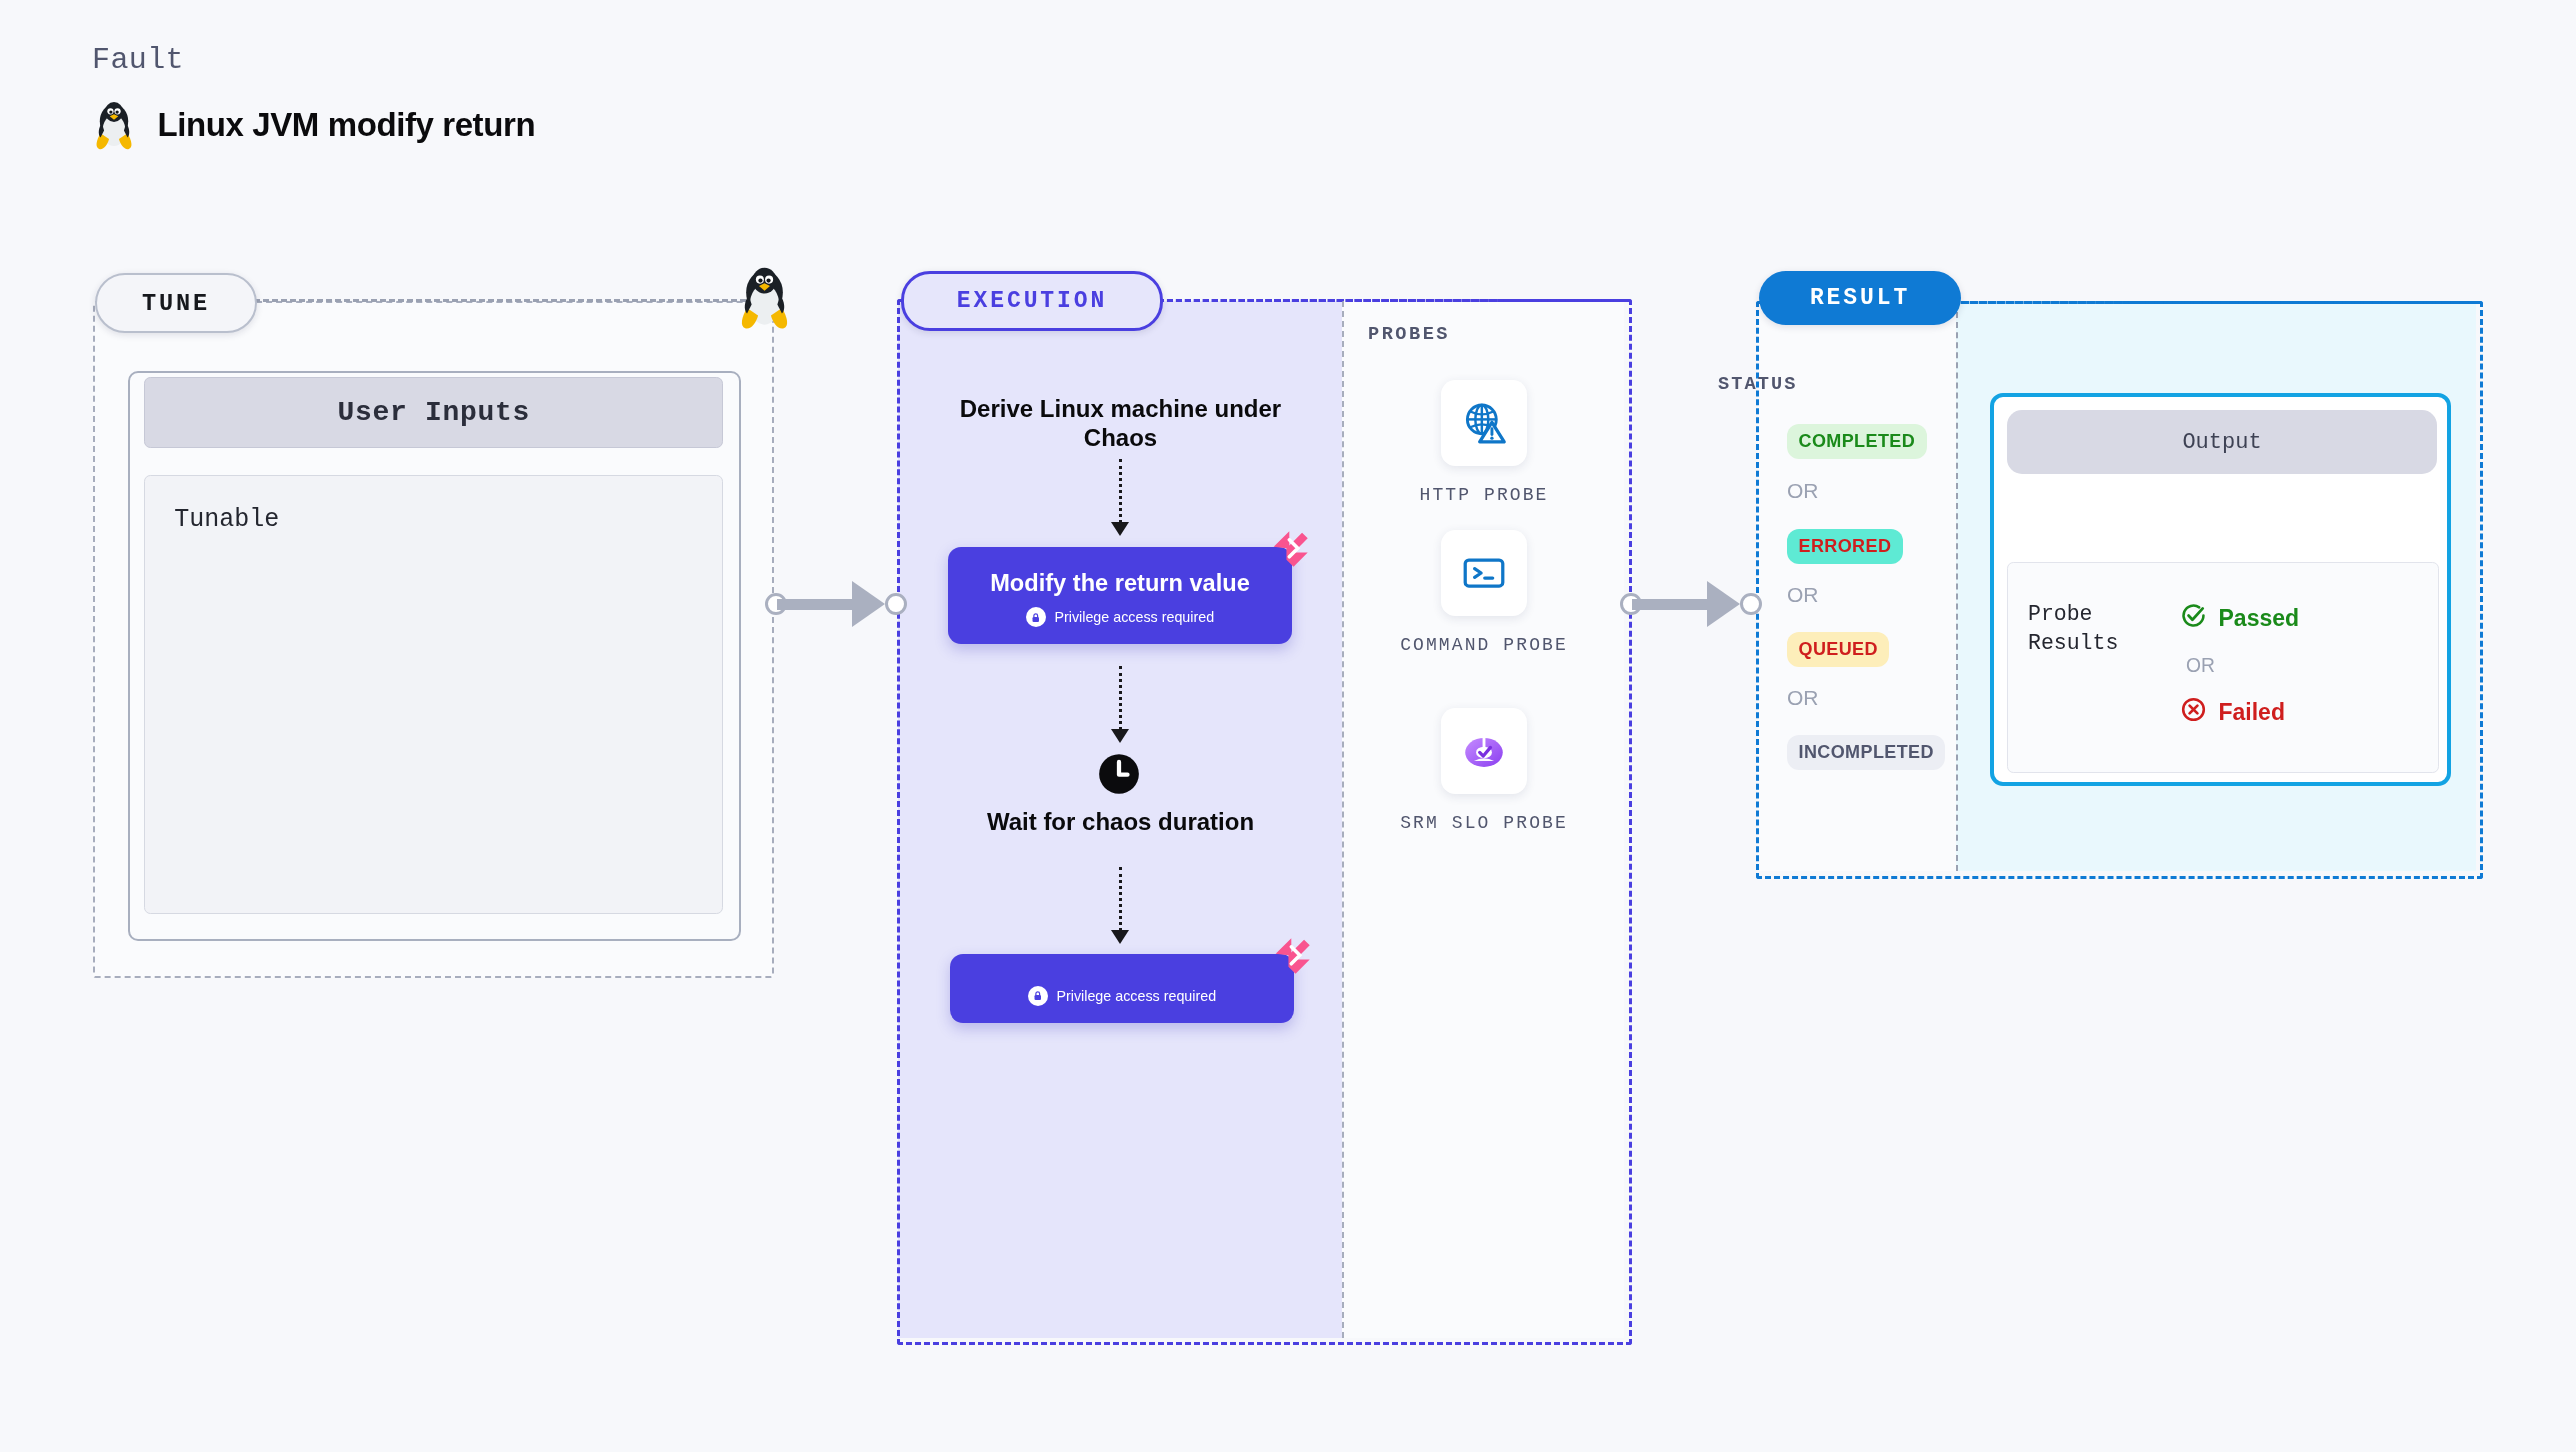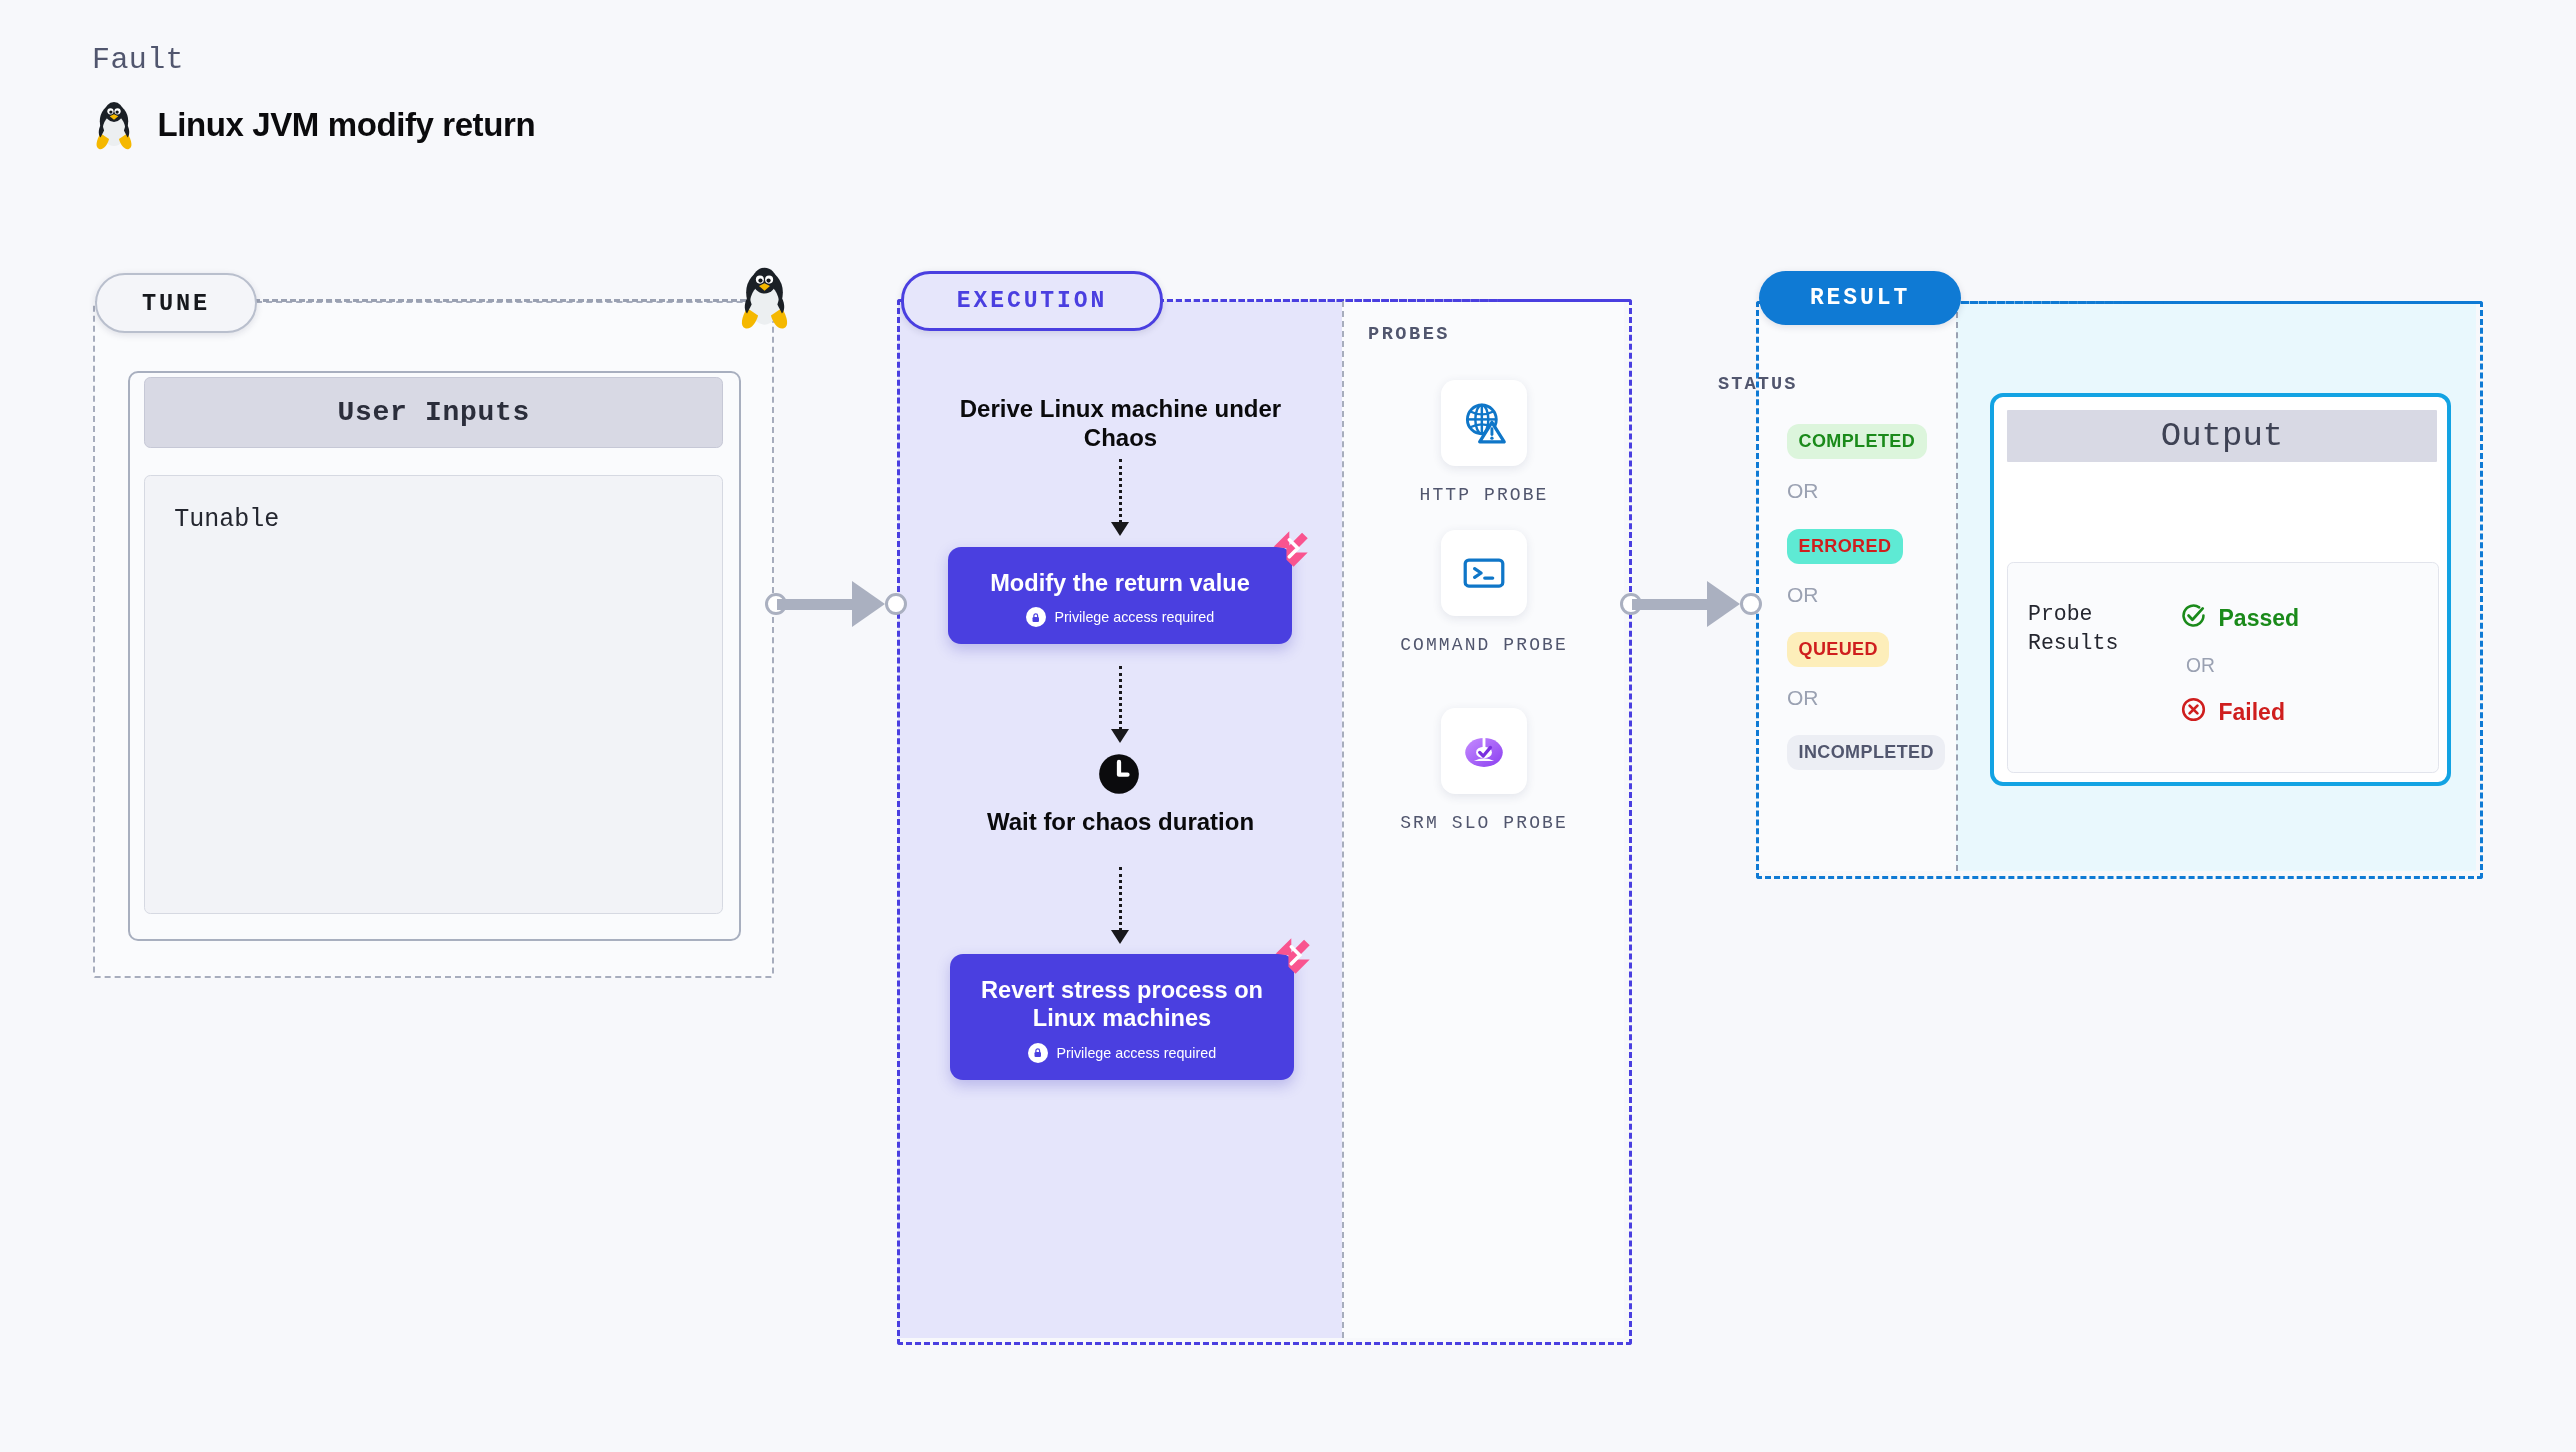--- a/index.html
+++ b/index.html
@@ -321,26 +321,26 @@
   #output-card {
     position: absolute; left: 1990px; top: 393px;
     width: 461px; height: 393px;
     background: #ffffff;
     border: 4.3px solid #13a3e3;
     border-radius: 13px;
     box-sizing: border-box;
   }
   #output-header {
     position: absolute; left: 13px; top: 13px;
-    width: 430px; height: 52px;
+    width: 430px; height: 64px;
     background: #d8d9e4;
-    border-radius: 1px;
+    border-radius: 15px;
     display: flex; align-items: center; justify-content: center;
     font-family: "Liberation Mono", monospace;
-    font-size: 34px; color: #3e4254;
+    font-size: 22px; color: #3e4254;
   }
   #metrics-row {
     position: absolute; left: 13px; top: 80px;
     width: 430px; height: 75px;
     background: #fafbfd;
     border: 0.7px solid #e2e4ec;
     border-radius: 6.4px;
   }
   #probe-results-row {
     position: absolute; left: 13px; top: 165px;
@@ -465,21 +465,20 @@
     <svg width="44" height="44" viewBox="0 0 62 62">
       <circle cx="31" cy="31" r="28" fill="#0b0b0d"></circle>
       <path d="M31 14 V32 H43" fill="none" stroke="#ffffff" stroke-width="6" stroke-linecap="round" stroke-linejoin="round"></path>
     </svg>
   </span>
   <div class="flow-text" style="top:506px;">Wait for chaos duration</div>
   <div class="dotted-arrow" style="top:566px; height:64px;"></div>
   <div class="arrow-head-down" style="top:629px;"></div>
 
   <div class="purple-box" style="left:52px; top:653px; width:344px; padding:21.5px 17px 17px 17px;">
-    <div class="pb-title">Revert stress process on Linux machines</div>
     <div class="pb-priv">
       <span class="lock-badge">
         <svg width="11.5" height="11.5" viewBox="0 0 16 16">
           <rect x="3.5" y="7" width="9" height="7" rx="1.6" fill="#4a3fe0"></rect>
           <path d="M5.4 7 V5.2 a2.6 2.6 0 0 1 5.2 0 V7" fill="none" stroke="#4a3fe0" stroke-width="1.7"></path>
         </svg>
       </span>
       <span>Privilege access required</span>
     </div>
     <span class="harness-mark">

